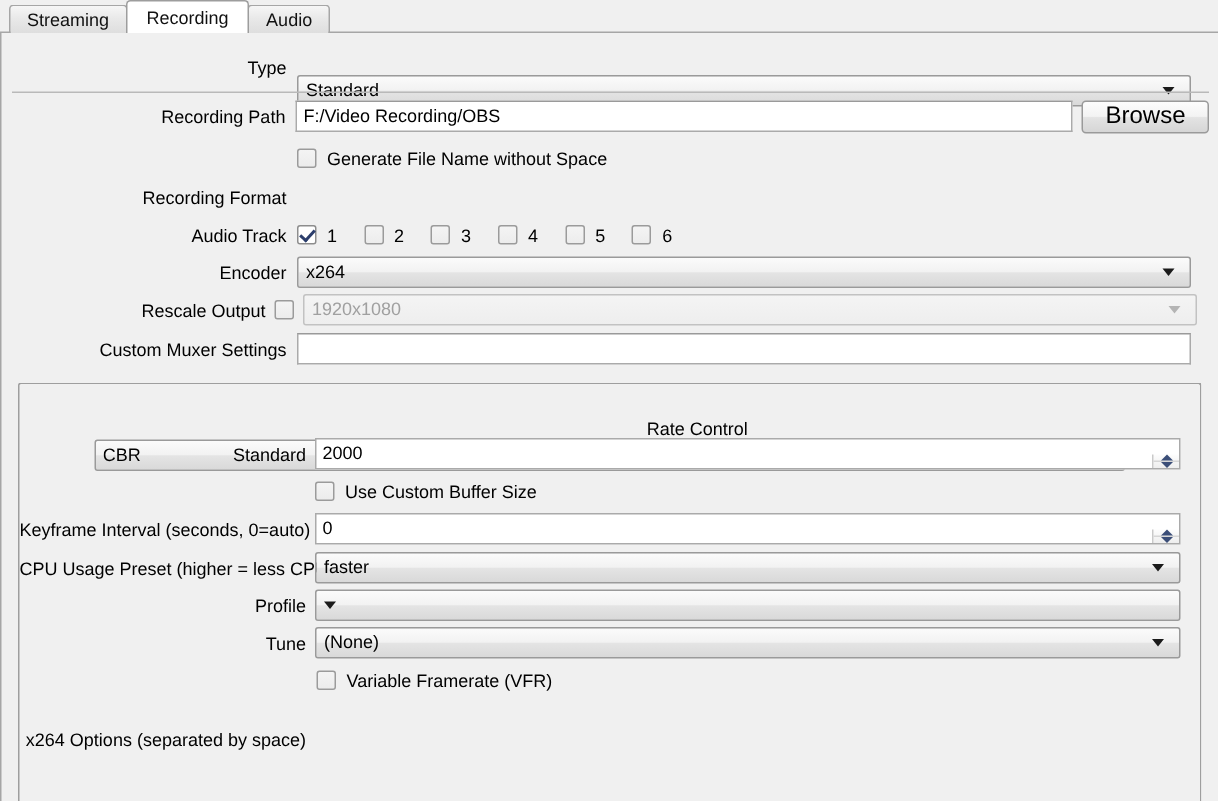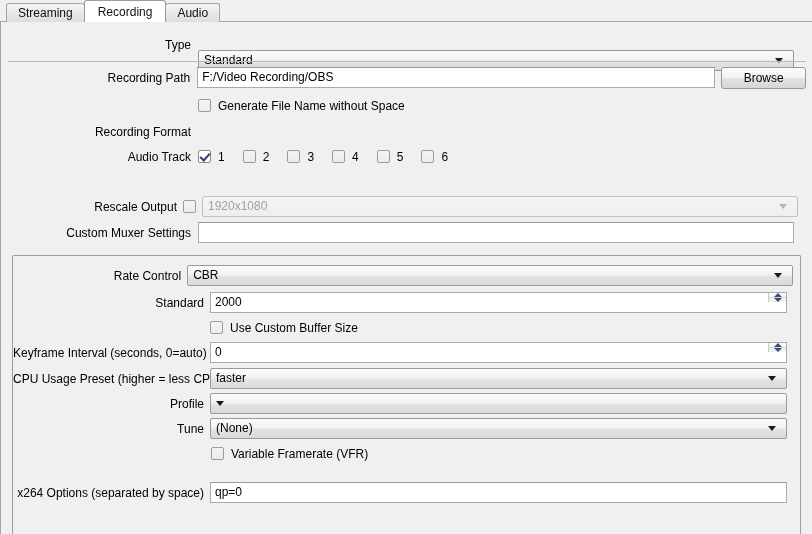--- a/index.html
+++ b/index.html
@@ -140,21 +140,21 @@
     white-space: nowrap;
   }
 
   
   .spin {
     box-sizing: border-box;
     height: 21px;
     border: 1px solid #aaaaaa;
     background: #ffffff;
     display: flex;
-    align-items: flex-start;
+    align-items: flex-end;
     overflow: hidden;
   }
   .spin .sval {
     flex: 1 1 auto;
     display: flex; align-items: center;
     padding: 0 4px;
     font-size: 12px; line-height: 19px;
     white-space: nowrap; overflow: hidden;
   }
   .spinbtns {
@@ -207,21 +207,21 @@
   .cblabel { margin-left: 7px; font-size: 12px; white-space: nowrap; }
 
   
   .btn {
     box-sizing: border-box;
     height: 22px;
     border: 1px solid #9a9a9a;
     border-radius: 3px;
     background: linear-gradient(to bottom, #fdfdfd 0%, #f3f3f3 48%, #e3e3e3 52%, #d6d6d6 100%);
     display: flex; align-items: center; justify-content: center;
-    font-size: 12px; color: #000;
+    font-size: 16px; color: #000;
   }
 
   
   .hsep {
     position: absolute;
     height: 1px;
     background: #b9b9b9;
   }
 
   
@@ -310,20 +310,27 @@
           <span class="cbox"></span>
           <span class="cblabel">5</span>
         </div>
         <div class="cbwrap">
           <span class="cbox"></span>
           <span class="cblabel">6</span>
         </div>
       </div>
     </div>
 
+    <div class="row" style="top:148px; left:0; width:800px;">
+      <div class="lbl" style="width:190px;">Encoder</div>
+      <div class="combo" style="margin-left:7px; width:596px;">
+        <span class="ctext">x264</span>
+        <span class="arrow"></span>
+      </div>
+    </div>
 
     <div class="row" style="top:173px; left:0; width:800px;">
       <div class="lbl" style="width:176px;">Rescale Output</div>
       <div class="cbwrap" style="margin-left:6px;">
         <span class="cbox"></span>
       </div>
       <div class="combo disabled" style="margin-left:6px; width:596px;">
         <span class="ctext">1920x1080</span>
         <span class="arrow"></span>
       </div>
@@ -331,21 +338,21 @@
 
     <div class="row" style="top:199px; left:0; width:800px;">
       <div class="lbl" style="width:190px;">Custom Muxer Settings</div>
       <div class="input" style="margin-left:7px; width:596px;">
         <span></span>
       </div>
     </div>
 
     <div class="groupbox" style="left:11px; top:233px; width:789px; height:279px;">
 
-      <div class="row" style="top:8px; left:0; width:780px;">
+      <div class="row" style="top:23px; left:0; width:780px;flex-direction:column;">
         <div class="lbl" style="width:191px;">Rate Control</div>
         <div class="combo" style="margin-left:6px; width:687px;">
           <span class="ctext">CBR</span>
           <span class="arrow"></span>
         </div>
       </div>
 
       <div class="row" style="top:35px; left:0; width:780px;">
         <div class="lbl" style="width:191px;">Standard</div>
         <div class="spin" style="margin-left:6px; width:577px;">
@@ -408,21 +415,18 @@
 
       <div class="row" style="top:186px; left:198px;">
         <div class="cbwrap">
           <span class="cbox"></span>
           <span class="cblabel">Variable Framerate (VFR)</span>
         </div>
       </div>
 
       <div class="row" style="top:225px; left:0; width:780px;">
         <div class="lbl" style="width:191px;">x264 Options (separated by space)</div>
-        <div class="input" style="margin-left:6px; width:577px;">
-          <span>qp=0</span>
-        </div>
       </div>
 
     </div>
 
   </div>
 </div>
 
 </body></html>

